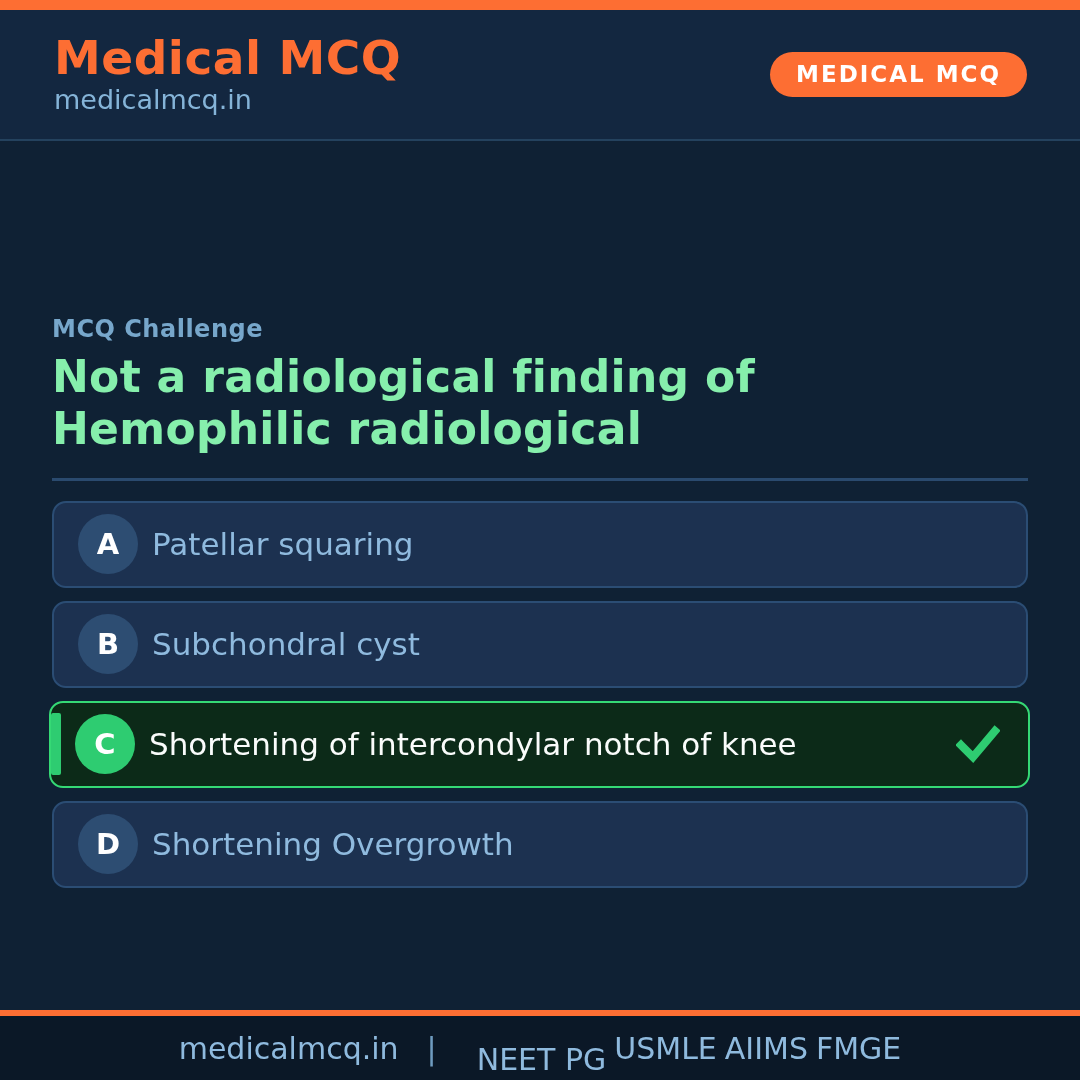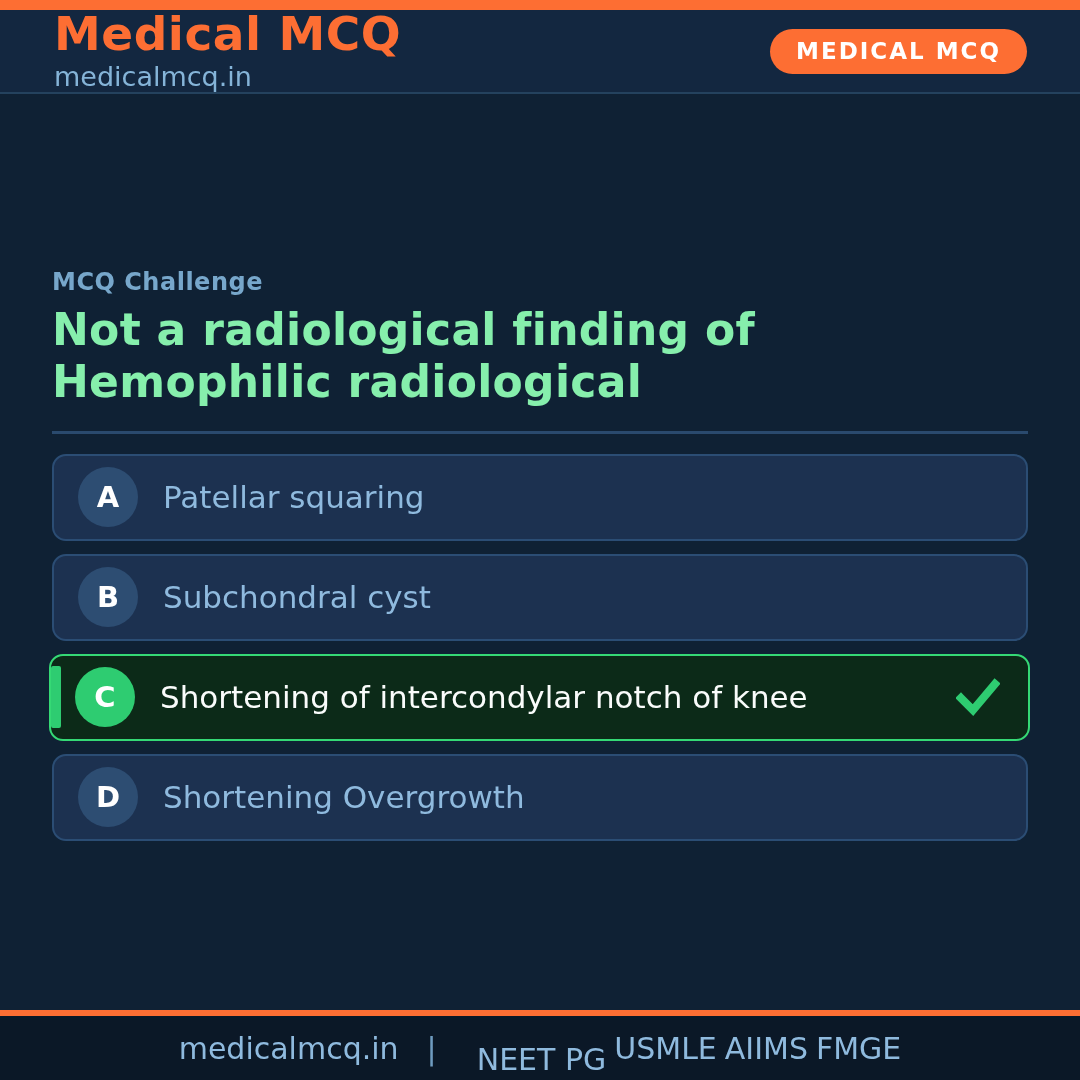--- a/index.html
+++ b/index.html
@@ -7,21 +7,21 @@
   body {
     position: relative;
     background: #0f2134;
     font-family: "DejaVu Sans", "Liberation Sans", sans-serif;
     overflow: hidden;
   }
 
   
   .topbar { height: 10px; background: #fd6e33; }
   .header {
-    height: 84px;
+    height: 131px;
     background: #132740;
     border-bottom: 2px solid #24425e;
     display: flex;
     align-items: center;
     justify-content: space-between;
     padding: 0 53px 0 54px;
   }
   .brand-name {
     color: #fd6e33;
     font-size: 47px;
@@ -90,21 +90,21 @@
     border-radius: 50%;
     background: #2d4d72;
     color: #ffffff;
     font-size: 29px;
     font-weight: bold;
     display: flex;
     align-items: center;
     justify-content: center;
   }
   .opt-text {
-    margin-left: 25px;
+    margin-left: 14px;
     color: #8fbade;
     font-size: 31px;
     white-space: nowrap;
   }
   .option.correct {
     position: relative;
     background: #0c2a18;
     border-color: #35d975;
     margin-left: -3px;
     margin-right: -2px;

